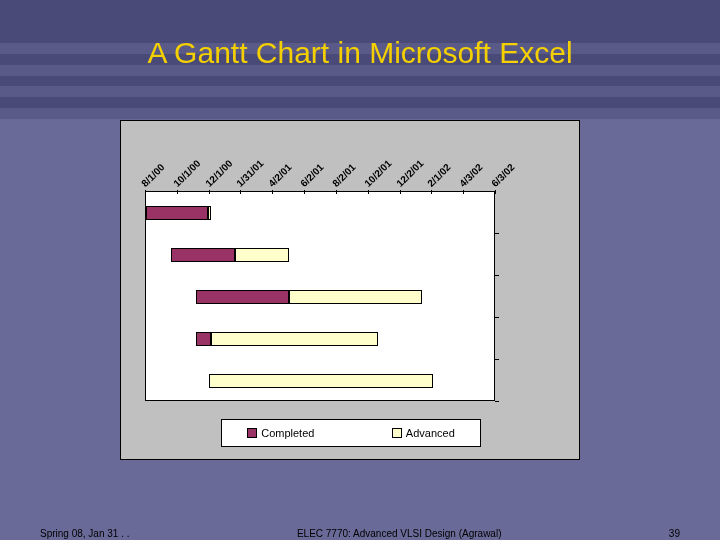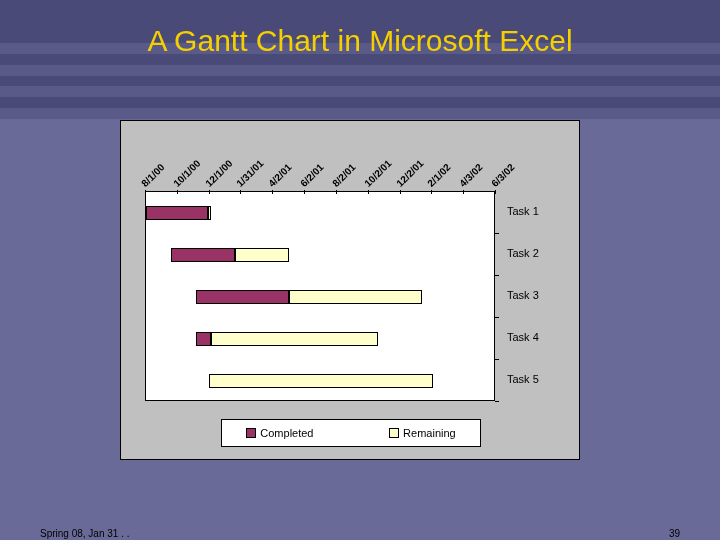--- a/index.html
+++ b/index.html
@@ -18,21 +18,21 @@
       #6a6a98 22%, #6a6a98 100%);
     font-family: Arial, sans-serif;
     position: relative;
     overflow: hidden;
   }
   .title {
     color: #f5d000;
     font-size: 30px;
     font-weight: normal;
     text-align: center;
-    padding-top: 24px;
+    padding-top: 36px;
     font-family: Arial, sans-serif;
   }
   .chart-box {
     position: absolute;
     left: 120px;
     top: 120px;
     width: 460px;
     height: 340px;
     background: #c0c0c0;
     border: 1px solid #000;
@@ -158,55 +158,49 @@
       <div class="bar-completed" style="left: 0px; width: 61.5499px; top: 14px;"></div>
       <div class="bar-remaining" style="left: 61.5499px; width: 3.65127px; top: 14px;"></div>
       <div class="bar-completed" style="left: 24.5156px; width: 64.158px; top: 56px;"></div>
       <div class="bar-remaining" style="left: 88.6736px; width: 54.769px; top: 56px;"></div>
       <div class="bar-completed" style="left: 49.5529px; width: 93.8897px; top: 98px;"></div>
       <div class="bar-remaining" style="left: 143.443px; width: 133.01px; top: 98px;"></div>
       <div class="bar-completed" style="left: 49.5529px; width: 15.6483px; top: 140px;"></div>
       <div class="bar-remaining" style="left: 65.2012px; width: 166.915px; top: 140px;"></div>
       <div class="bar-remaining" style="left: 62.5931px; width: 224.292px; top: 182px;"></div>
     </div>
-  <div class="y-labels" id="ylabels">
-      <div class="y-label" style="top: 14px;">Task 1</div>
-      <div class="y-label" style="top: 56px;">Task 2</div>
-      <div class="y-label" style="top: 98px;">Task 3</div>
-      <div class="y-label" style="top: 140px;">Task 4</div>
-      <div class="y-label" style="top: 182px;">Task 5</div>
-    </div>
   <div id="ytmarks">
       <div class="y-tick-mark" style="top: 112px;"></div>
       <div class="y-tick-mark" style="top: 154px;"></div>
       <div class="y-tick-mark" style="top: 196px;"></div>
       <div class="y-tick-mark" style="top: 238px;"></div>
       <div class="y-tick-mark" style="top: 280px;"></div>
     </div>
 
   <div class="legend">
     <div class="legend-item">
       <span class="legend-swatch" style="background:#993366"></span>
       <span>Completed</span>
     </div>
     <div class="legend-item">
       <span class="legend-swatch" style="background:#ffffcc"></span>
-      <span>Remaining</span>
+      <span>Advanced</span>
     </div>
   </div>
 <div class="x-tick-mark" style="left: 24px;"></div>
     <div class="x-tick-mark" style="left: 55.8182px;"></div>
     <div class="x-tick-mark" style="left: 87.6364px;"></div>
     <div class="x-tick-mark" style="left: 119.455px;"></div>
     <div class="x-tick-mark" style="left: 151.273px;"></div>
     <div class="x-tick-mark" style="left: 183.091px;"></div>
     <div class="x-tick-mark" style="left: 214.909px;"></div>
     <div class="x-tick-mark" style="left: 246.727px;"></div>
     <div class="x-tick-mark" style="left: 278.545px;"></div>
     <div class="x-tick-mark" style="left: 310.364px;"></div>
     <div class="x-tick-mark" style="left: 342.182px;"></div>
     <div class="x-tick-mark" style="left: 374px;"></div>
   </div>
 
 <div class="footer">
   <span>Spring 08, Jan 31 . .</span>
+  <span>ELEC 7770: Advanced VLSI Design (Agrawal)</span>
   <span>39</span>
 </div>
 
 </body></html>

